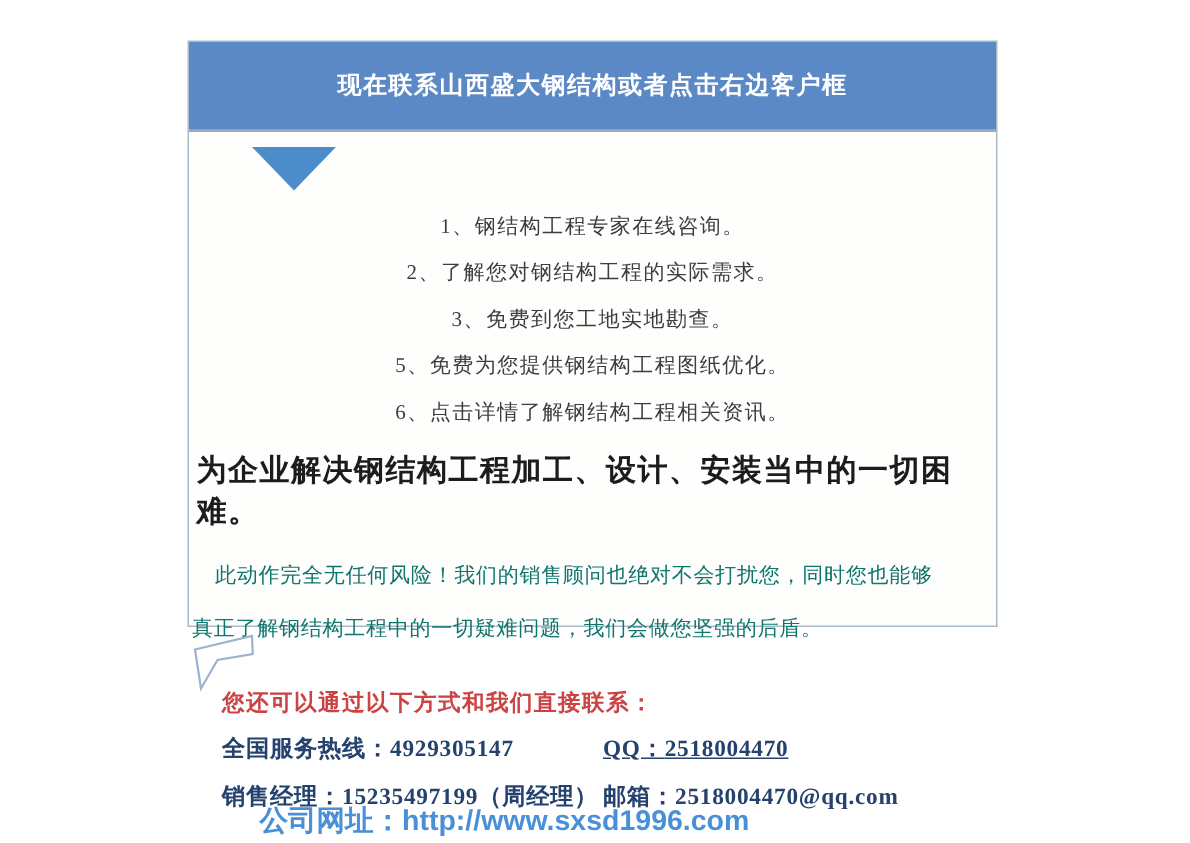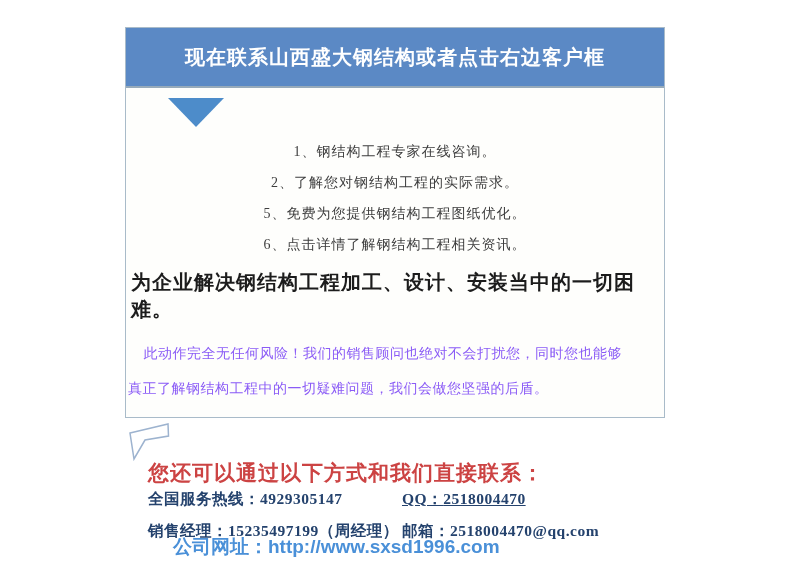--- a/index.html
+++ b/index.html
@@ -24,21 +24,21 @@
     height: 60px;
     background: #5b89c5;
     border-bottom: 2px solid #97aaba;
     display: flex;
     align-items: center;
     justify-content: center;
   }
   .banner-title {
     color: #ffffff;
     font-weight: bold;
-    font-size: 20px;
+    font-size: 16px;
     letter-spacing: 1px;
   }
 
   .triangle-down {
     width: 0; height: 0;
     margin: 10px 0 0 42px;
     border-left: 28px solid transparent;
     border-right: 28px solid transparent;
     border-top: 29px solid #4d8cca;
   }
@@ -63,34 +63,34 @@
     font-size: 20px;
     color: #1c1c1c;
     letter-spacing: 1px;
   }
 
   .note {
     margin: 13px 0 0 2px;
     width: 505px;
     line-height: 35px;
     font-size: 14px;
-    color: #8b5cf6;
+    color: #0f766e;
     text-indent: 1.1em;
     letter-spacing: 0.5px;
   }
 
   
   .flag-icon {
     position: absolute;
     left: 127px; top: 422px;
   }
   .contact-intro {
     position: absolute;
     left: 148px; top: 459px;
-    font-size: 21px;
+    font-size: 15px;
     font-weight: bold;
     color: #cc4343;
     letter-spacing: 1px;
   }
   .contact-line {
     position: absolute;
     font-size: 15.5px;
     font-weight: bold;
     color: #24426d;
     white-space: nowrap;
@@ -119,20 +119,21 @@
 <div class="main-box">
   <div class="banner">
     <span class="banner-title">现在联系山西盛大钢结构或者点击右边客户框</span>
   </div>
 
   <div class="triangle-down"></div>
 
   <ul class="steps">
     <li>1、钢结构工程专家在线咨询。</li>
     <li>2、了解您对钢结构工程的实际需求。</li>
+    <li>3、免费到您工地实地勘查。</li>
     <li>5、免费为您提供钢结构工程图纸优化。</li>
     <li>6、点击详情了解钢结构工程相关资讯。</li>
   </ul>
 
   <div class="highlight">为企业解决钢结构工程加工、设计、安装当中的一切困难。</div>
 
   <div class="note">此动作完全无任何风险！我们的销售顾问也绝对不会打扰您，同时您也能够真正了解钢结构工程中的一切疑难问题，我们会做您坚强的后盾。</div>
 </div>
 
 <svg class="flag-icon" width="44" height="40" viewBox="0 0 44 40">

